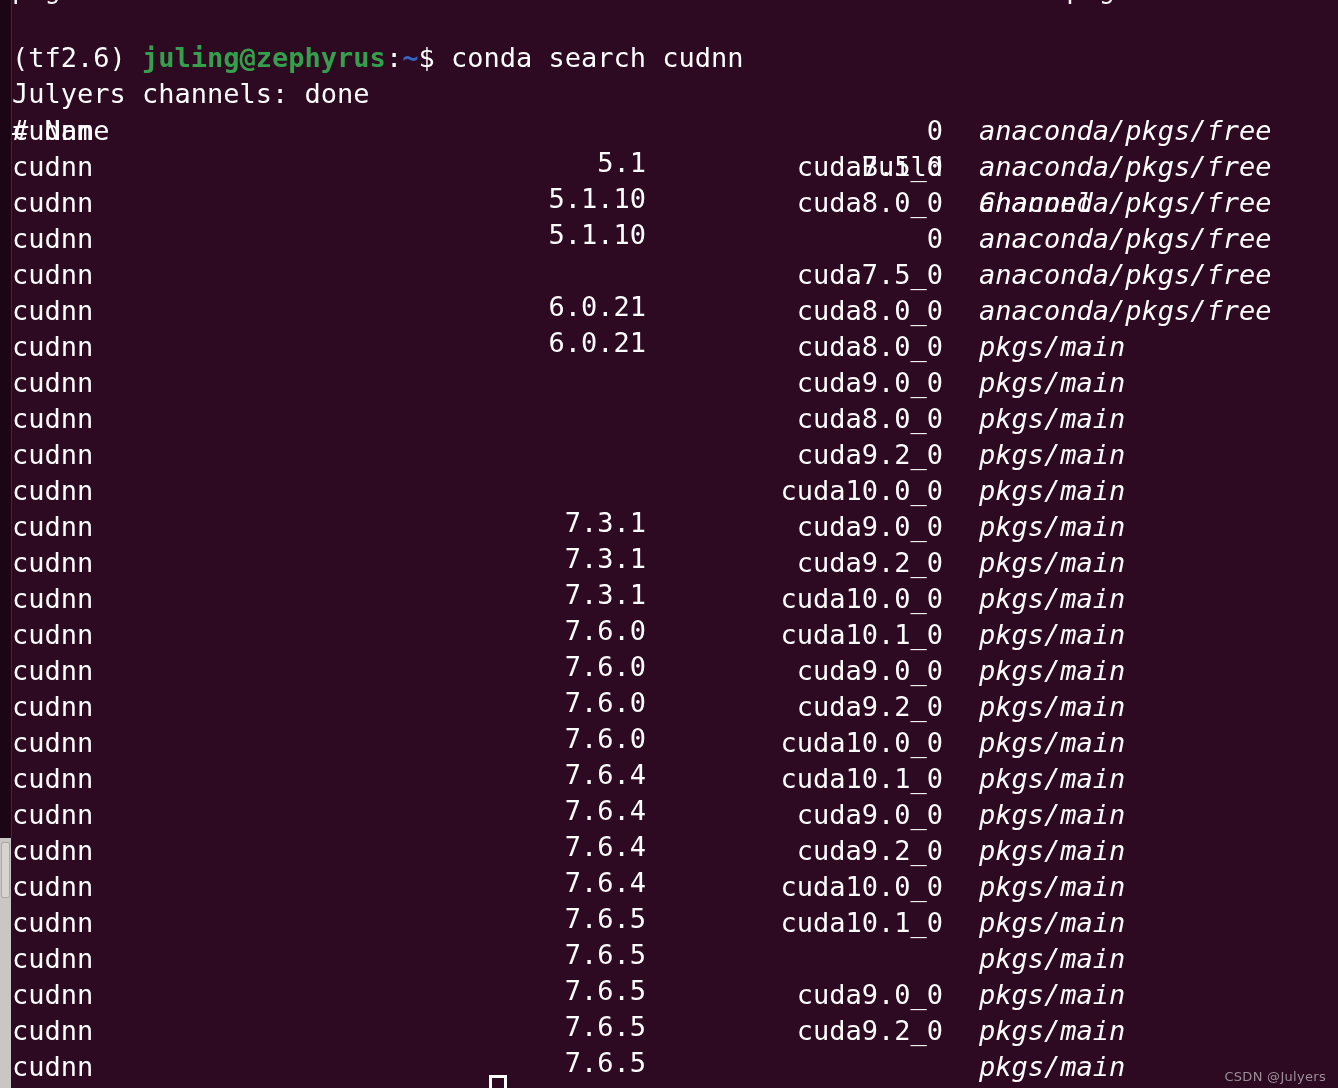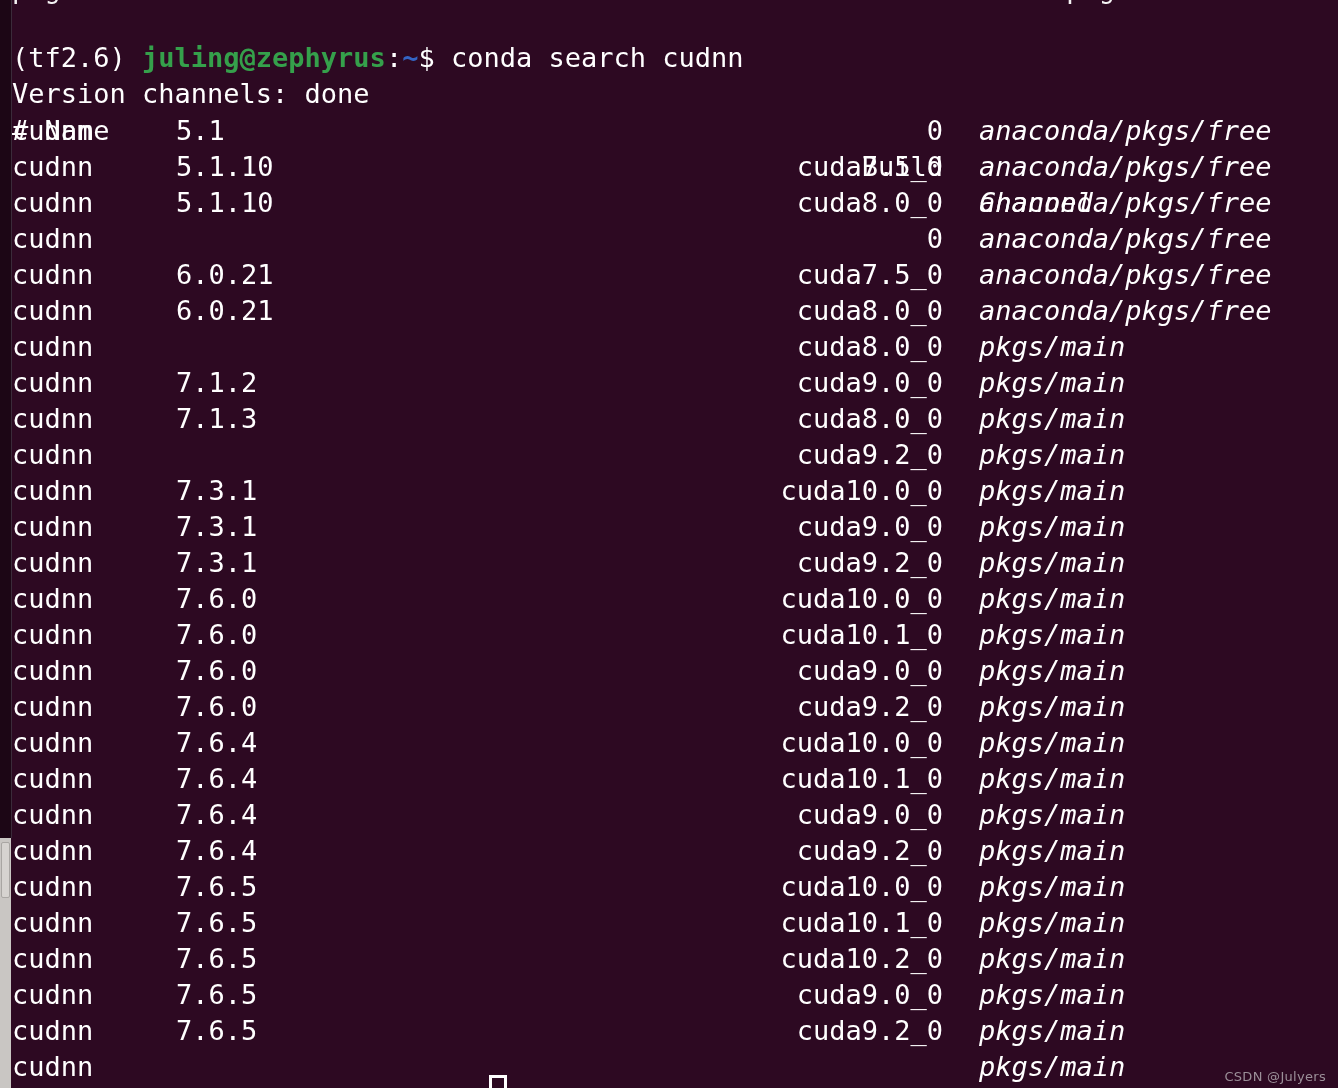--- a/index.html
+++ b/index.html
@@ -110,21 +110,21 @@
   }
 
   .prompt-env  { color: #ffffff; }
   .prompt-user { color: #35a04b; font-weight: bold; }
   .prompt-colon{ color: #ffffff; }
   .prompt-path { color: #3465c4; font-weight: bold; }
   .prompt-dollar { color: #ffffff; }
   .prompt-cmd  { color: #ffffff; }
 
   .col-name    { position: absolute; left: 12px;  text-align: left; }
-  .col-version { position: absolute; left: 176px; width: 478px; text-align: left; }
+  .col-version { position: absolute; left: 168px; width: 478px; text-align: right; margin-top: 32px; }
   .col-build   { position: absolute; left: 660px; width: 283px; text-align: right; }
   .col-channel { position: absolute; left: 979px; text-align: left; font-style: italic; }
 
   
   #cursor {
     position: absolute;
     left: 489px;
     top: 1075px;
     width: 18px;
     height: 22px;
@@ -162,54 +162,54 @@
     <div id="partial-top">
       <span class="ptxt">pkgs/</span>
       <span class="ptxt2">/pkgs/</span>
     </div>
 
     <div class="tline" style="top:4px;">
       <span class="col-name"><span class="prompt-env">(tf2.6) </span><span class="prompt-user">juling@zephyrus</span><span class="prompt-colon">:</span><span class="prompt-path">~</span><span class="prompt-dollar">$</span><span class="prompt-cmd"> conda search cudnn</span></span>
     </div>
 
     <div class="tline" style="top:40px;">
-      <span class="col-name">Version channels: done</span>
+      <span class="col-name">Julyers channels: done</span>
     </div>
 
     <div class="tline" style="top:77px;">
       <span class="col-name"># Name</span>
       <span class="col-build">Build</span>
       <span class="col-channel">Channel</span>
     </div>
 
     <div id="rows-host">
         <div class="tline" style="top: 113px;"><span class="col-name">cudnn</span><span class="col-version">5.1</span><span class="col-build">0</span><span class="col-channel">anaconda/pkgs/free</span></div>
         <div class="tline" style="top: 149px;"><span class="col-name">cudnn</span><span class="col-version">5.1.10</span><span class="col-build">cuda7.5_0</span><span class="col-channel">anaconda/pkgs/free</span></div>
         <div class="tline" style="top: 185px;"><span class="col-name">cudnn</span><span class="col-version">5.1.10</span><span class="col-build">cuda8.0_0</span><span class="col-channel">anaconda/pkgs/free</span></div>
         <div class="tline" style="top: 221px;"><span class="col-name">cudnn</span><span class="col-build">0</span><span class="col-channel">anaconda/pkgs/free</span></div>
         <div class="tline" style="top: 257px;"><span class="col-name">cudnn</span><span class="col-version">6.0.21</span><span class="col-build">cuda7.5_0</span><span class="col-channel">anaconda/pkgs/free</span></div>
         <div class="tline" style="top: 293px;"><span class="col-name">cudnn</span><span class="col-version">6.0.21</span><span class="col-build">cuda8.0_0</span><span class="col-channel">anaconda/pkgs/free</span></div>
         <div class="tline" style="top: 329px;"><span class="col-name">cudnn</span><span class="col-build">cuda8.0_0</span><span class="col-channel">pkgs/main</span></div>
-        <div class="tline" style="top: 365px;"><span class="col-name">cudnn</span><span class="col-version">7.1.2</span><span class="col-build">cuda9.0_0</span><span class="col-channel">pkgs/main</span></div>
-        <div class="tline" style="top: 401px;"><span class="col-name">cudnn</span><span class="col-version">7.1.3</span><span class="col-build">cuda8.0_0</span><span class="col-channel">pkgs/main</span></div>
+        <div class="tline" style="top: 365px;"><span class="col-name">cudnn</span><span class="col-build">cuda9.0_0</span><span class="col-channel">pkgs/main</span></div>
+        <div class="tline" style="top: 401px;"><span class="col-name">cudnn</span><span class="col-build">cuda8.0_0</span><span class="col-channel">pkgs/main</span></div>
         <div class="tline" style="top: 437px;"><span class="col-name">cudnn</span><span class="col-build">cuda9.2_0</span><span class="col-channel">pkgs/main</span></div>
         <div class="tline" style="top: 473px;"><span class="col-name">cudnn</span><span class="col-version">7.3.1</span><span class="col-build">cuda10.0_0</span><span class="col-channel">pkgs/main</span></div>
         <div class="tline" style="top: 509px;"><span class="col-name">cudnn</span><span class="col-version">7.3.1</span><span class="col-build">cuda9.0_0</span><span class="col-channel">pkgs/main</span></div>
         <div class="tline" style="top: 545px;"><span class="col-name">cudnn</span><span class="col-version">7.3.1</span><span class="col-build">cuda9.2_0</span><span class="col-channel">pkgs/main</span></div>
         <div class="tline" style="top: 581px;"><span class="col-name">cudnn</span><span class="col-version">7.6.0</span><span class="col-build">cuda10.0_0</span><span class="col-channel">pkgs/main</span></div>
         <div class="tline" style="top: 617px;"><span class="col-name">cudnn</span><span class="col-version">7.6.0</span><span class="col-build">cuda10.1_0</span><span class="col-channel">pkgs/main</span></div>
         <div class="tline" style="top: 653px;"><span class="col-name">cudnn</span><span class="col-version">7.6.0</span><span class="col-build">cuda9.0_0</span><span class="col-channel">pkgs/main</span></div>
         <div class="tline" style="top: 689px;"><span class="col-name">cudnn</span><span class="col-version">7.6.0</span><span class="col-build">cuda9.2_0</span><span class="col-channel">pkgs/main</span></div>
         <div class="tline" style="top: 725px;"><span class="col-name">cudnn</span><span class="col-version">7.6.4</span><span class="col-build">cuda10.0_0</span><span class="col-channel">pkgs/main</span></div>
         <div class="tline" style="top: 761px;"><span class="col-name">cudnn</span><span class="col-version">7.6.4</span><span class="col-build">cuda10.1_0</span><span class="col-channel">pkgs/main</span></div>
         <div class="tline" style="top: 797px;"><span class="col-name">cudnn</span><span class="col-version">7.6.4</span><span class="col-build">cuda9.0_0</span><span class="col-channel">pkgs/main</span></div>
         <div class="tline" style="top: 833px;"><span class="col-name">cudnn</span><span class="col-version">7.6.4</span><span class="col-build">cuda9.2_0</span><span class="col-channel">pkgs/main</span></div>
         <div class="tline" style="top: 869px;"><span class="col-name">cudnn</span><span class="col-version">7.6.5</span><span class="col-build">cuda10.0_0</span><span class="col-channel">pkgs/main</span></div>
         <div class="tline" style="top: 905px;"><span class="col-name">cudnn</span><span class="col-version">7.6.5</span><span class="col-build">cuda10.1_0</span><span class="col-channel">pkgs/main</span></div>
-        <div class="tline" style="top: 941px;"><span class="col-name">cudnn</span><span class="col-version">7.6.5</span><span class="col-build">cuda10.2_0</span><span class="col-channel">pkgs/main</span></div>
+        <div class="tline" style="top: 941px;"><span class="col-name">cudnn</span><span class="col-version">7.6.5</span><span class="col-channel">pkgs/main</span></div>
         <div class="tline" style="top: 977px;"><span class="col-name">cudnn</span><span class="col-version">7.6.5</span><span class="col-build">cuda9.0_0</span><span class="col-channel">pkgs/main</span></div>
         <div class="tline" style="top: 1013px;"><span class="col-name">cudnn</span><span class="col-version">7.6.5</span><span class="col-build">cuda9.2_0</span><span class="col-channel">pkgs/main</span></div>
         <div class="tline" style="top: 1049px;"><span class="col-name">cudnn</span><span class="col-channel">pkgs/main</span></div>
       </div>
 
   </div>
 
   <div id="cursor"></div>
 
   <div id="watermark">CSDN @Julyers</div>

